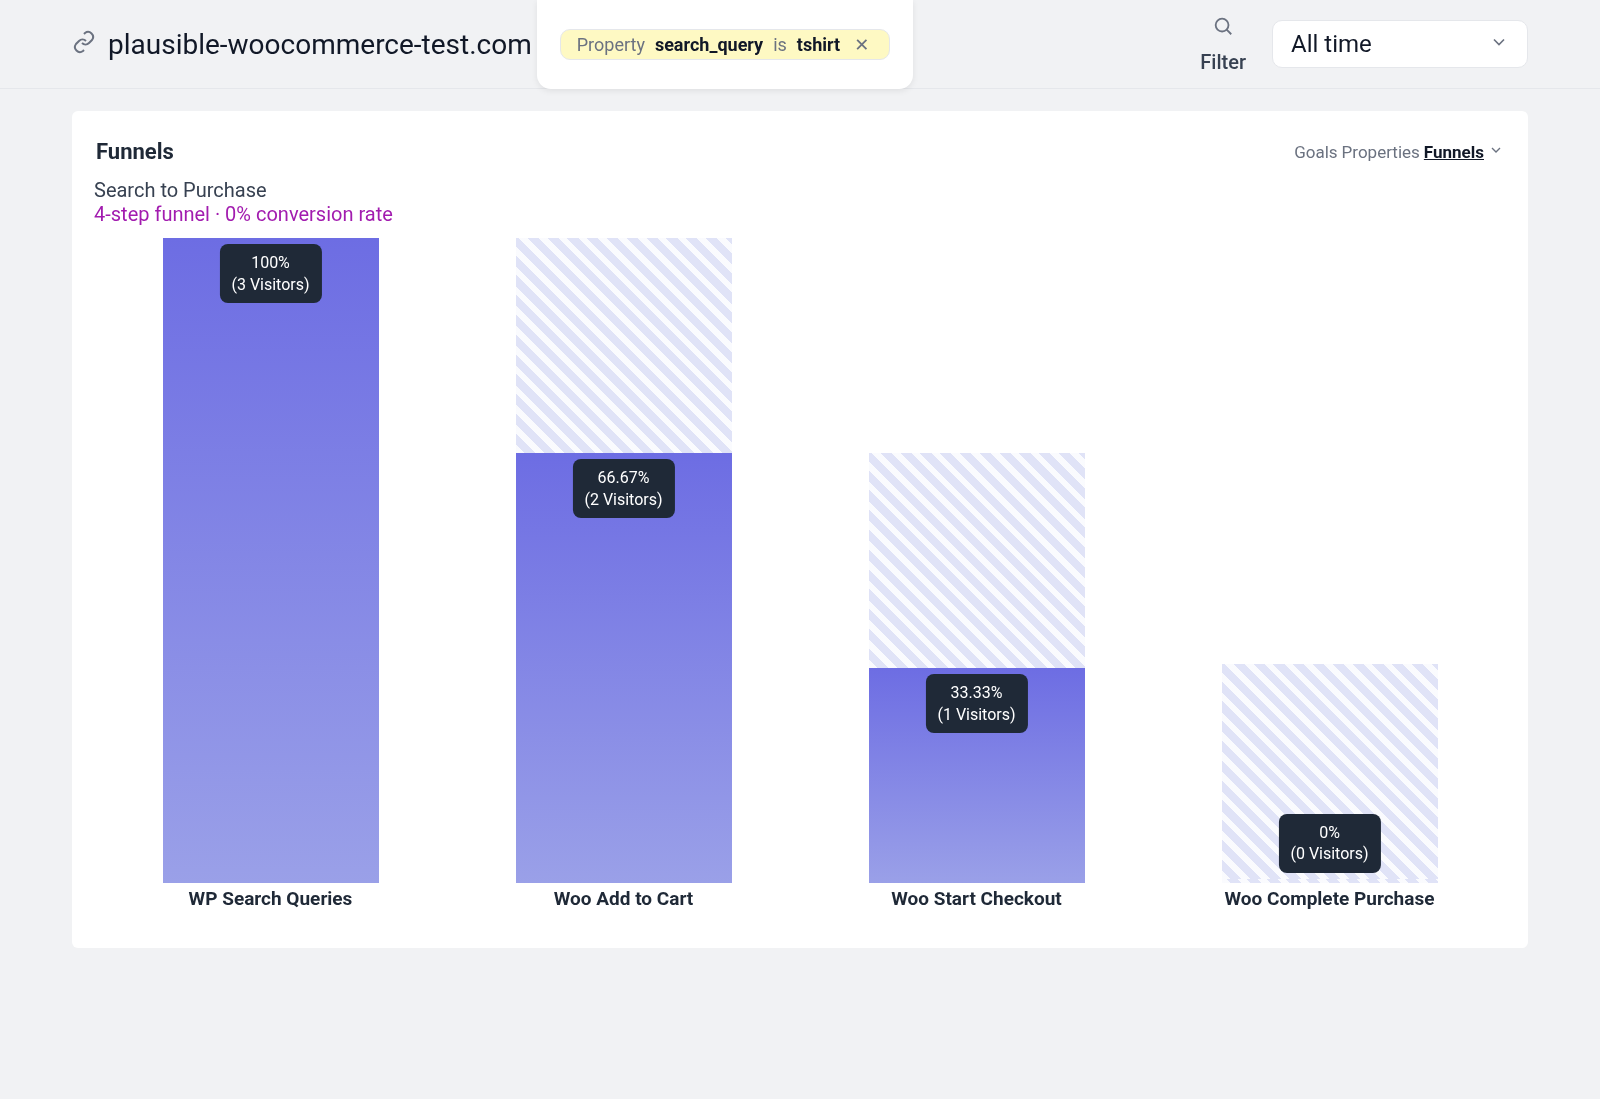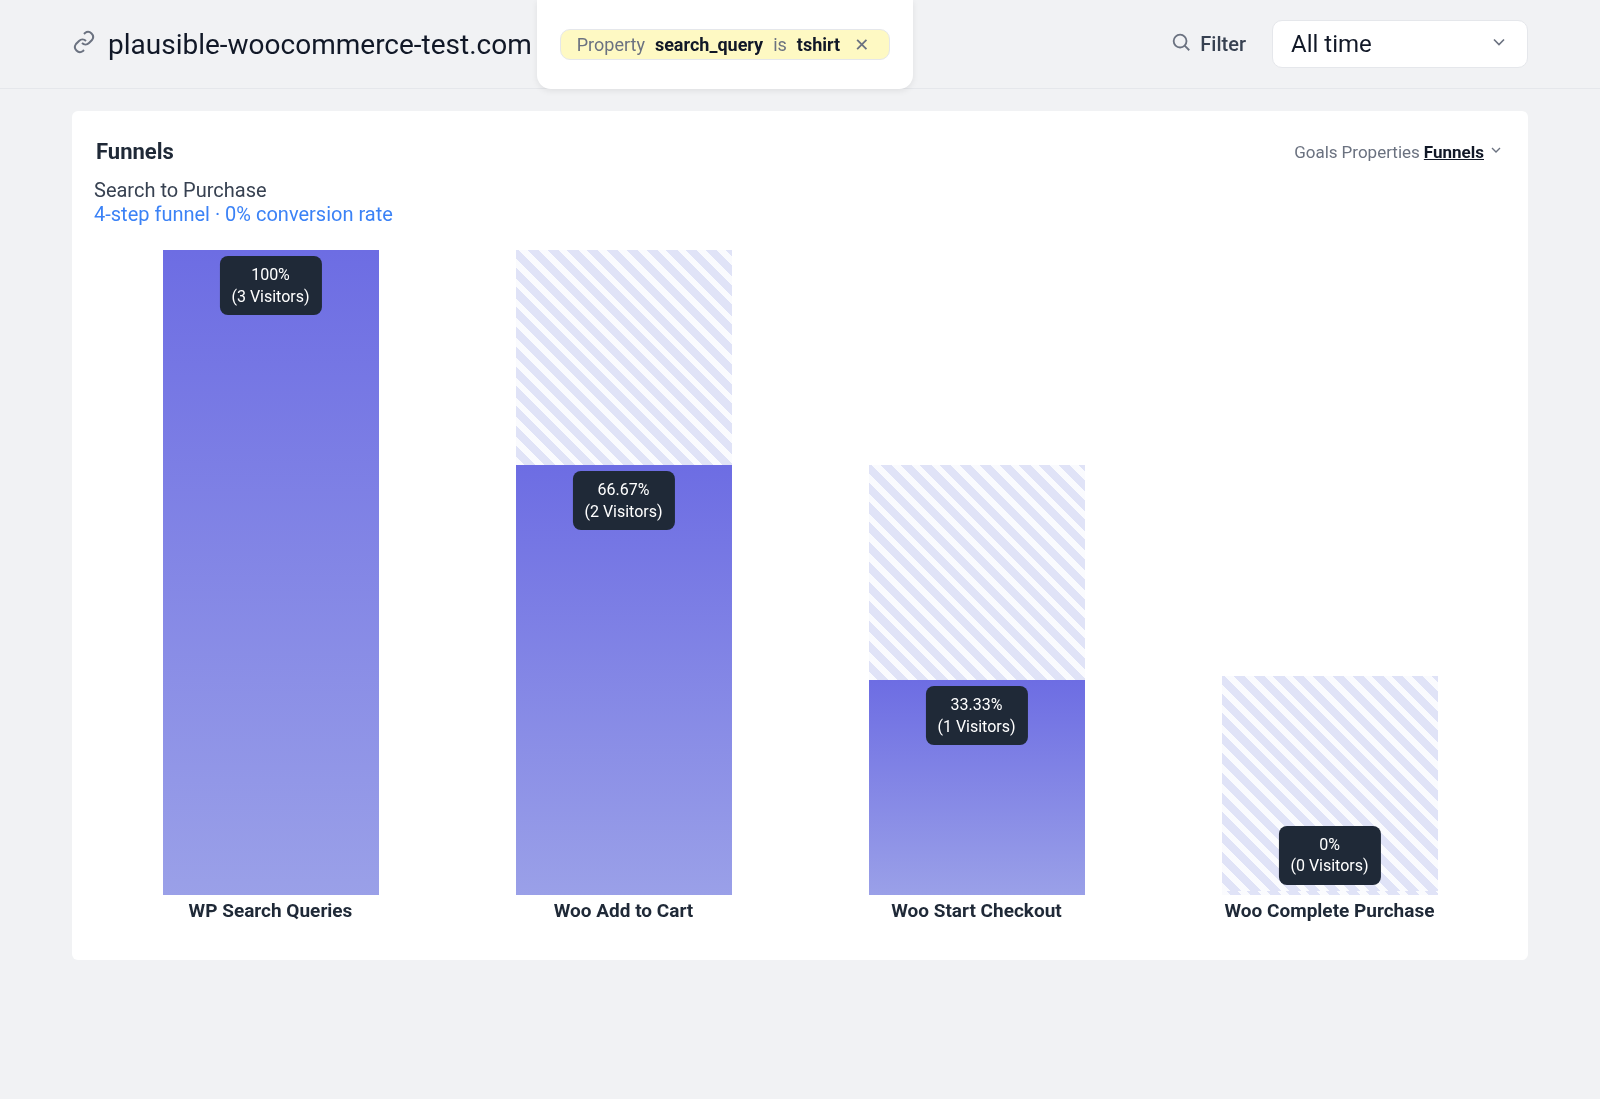--- a/index.html
+++ b/index.html
@@ -46,20 +46,21 @@
     .closex { color:#6b7280; cursor:pointer; padding:0 4px; }
 
     .topbar-right {
       margin-left:auto;
       display:flex; align-items:center; gap:26px;
     }
     .filter-btn {
       display:flex; align-items:center; gap:8px;
       font-size:20px; color:#374151; font-weight:500;
       cursor:pointer;
+      flex-direction:column;
     }
     .search-icon svg { width:22px; height:22px; stroke:#6b7280; }
     .date-select {
       display:flex; align-items:center; justify-content:space-between;
       width:256px; height:48px;
       padding:0 18px;
       border:1px solid #e5e7eb;
       border-radius:10px;
       background:#fff;
       font-size:24px; color:#111827;
@@ -82,21 +83,21 @@
     .panel-tabs {
       margin-left:auto;
       display:flex; align-items:center; gap:4px;
       font-size:17px;
     }
     .tab { color:#6b7280; cursor:pointer; }
     .tab.active { color:#111827; font-weight:700; text-decoration:underline; }
     .chev2 svg { width:16px; height:16px; stroke:#6b7280; }
 
     .funnel-name { font-size:20px; color:#374151; }
-    .funnel-sub { font-size:20px; color:#3b82f6; margin-bottom:24px; }
+    .funnel-sub { font-size:20px; color:#a21caf; margin-bottom:12px; }
 
     .chart {
       display:flex;
       height:680px;
       align-items:flex-start;
       gap:0;
     }
     .step {
       flex:1;
       display:flex; flex-direction:column; align-items:center;

